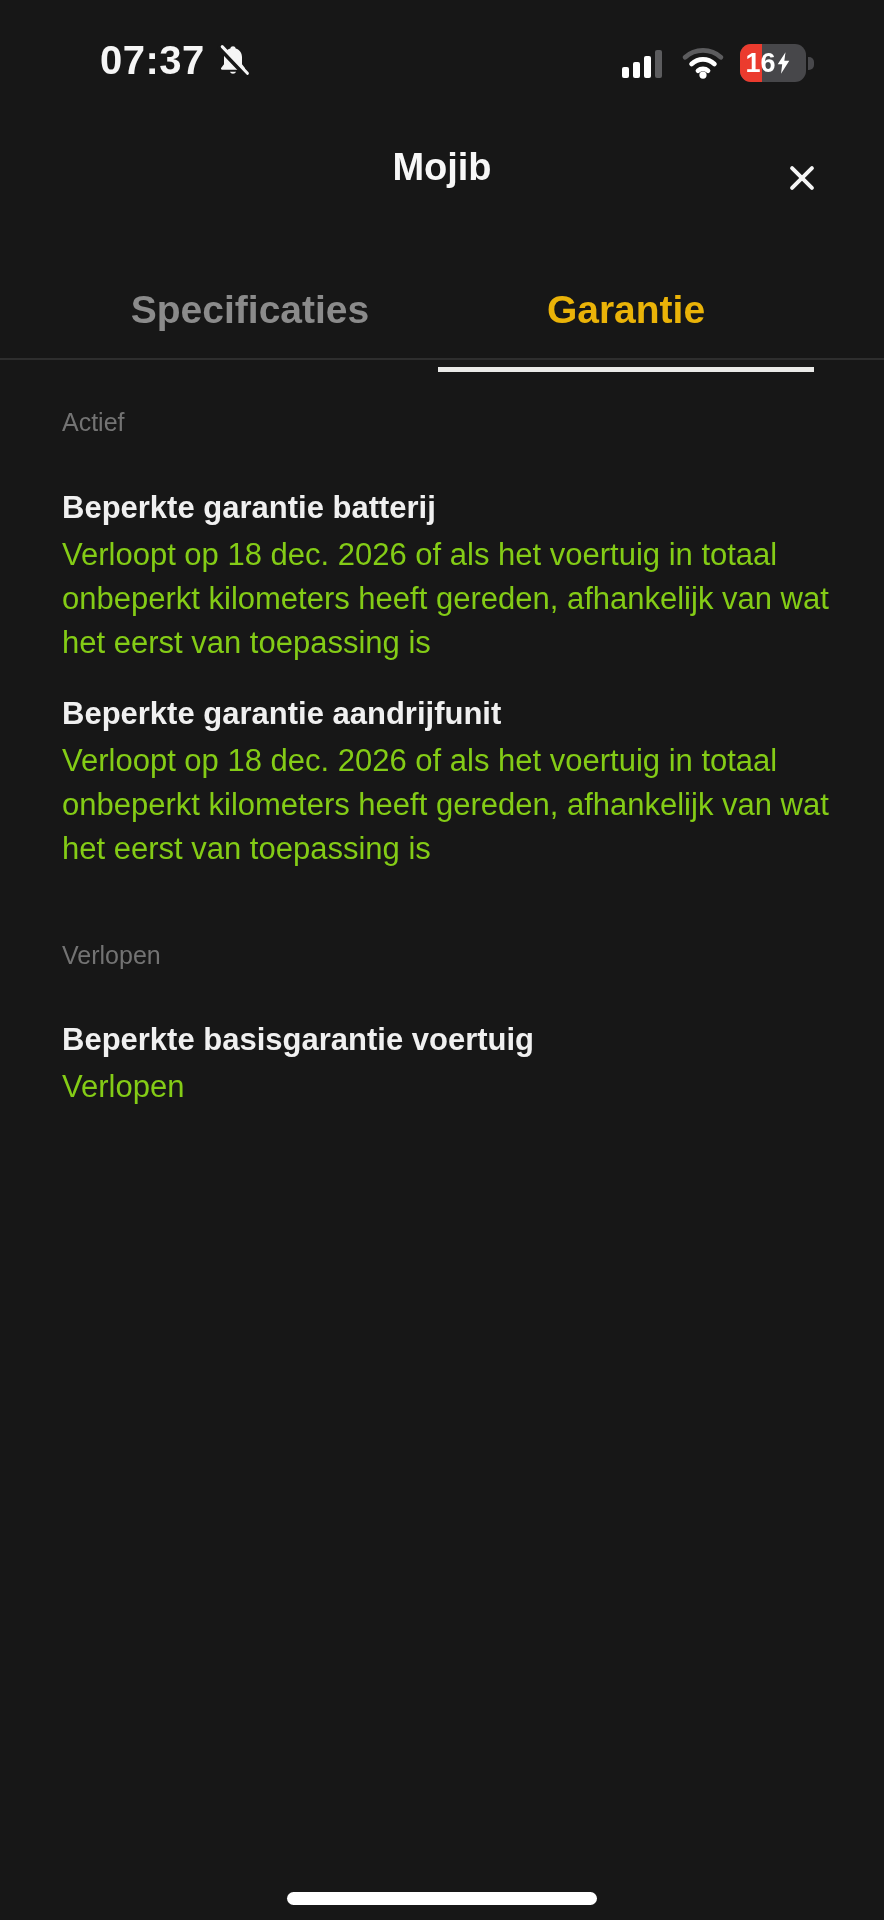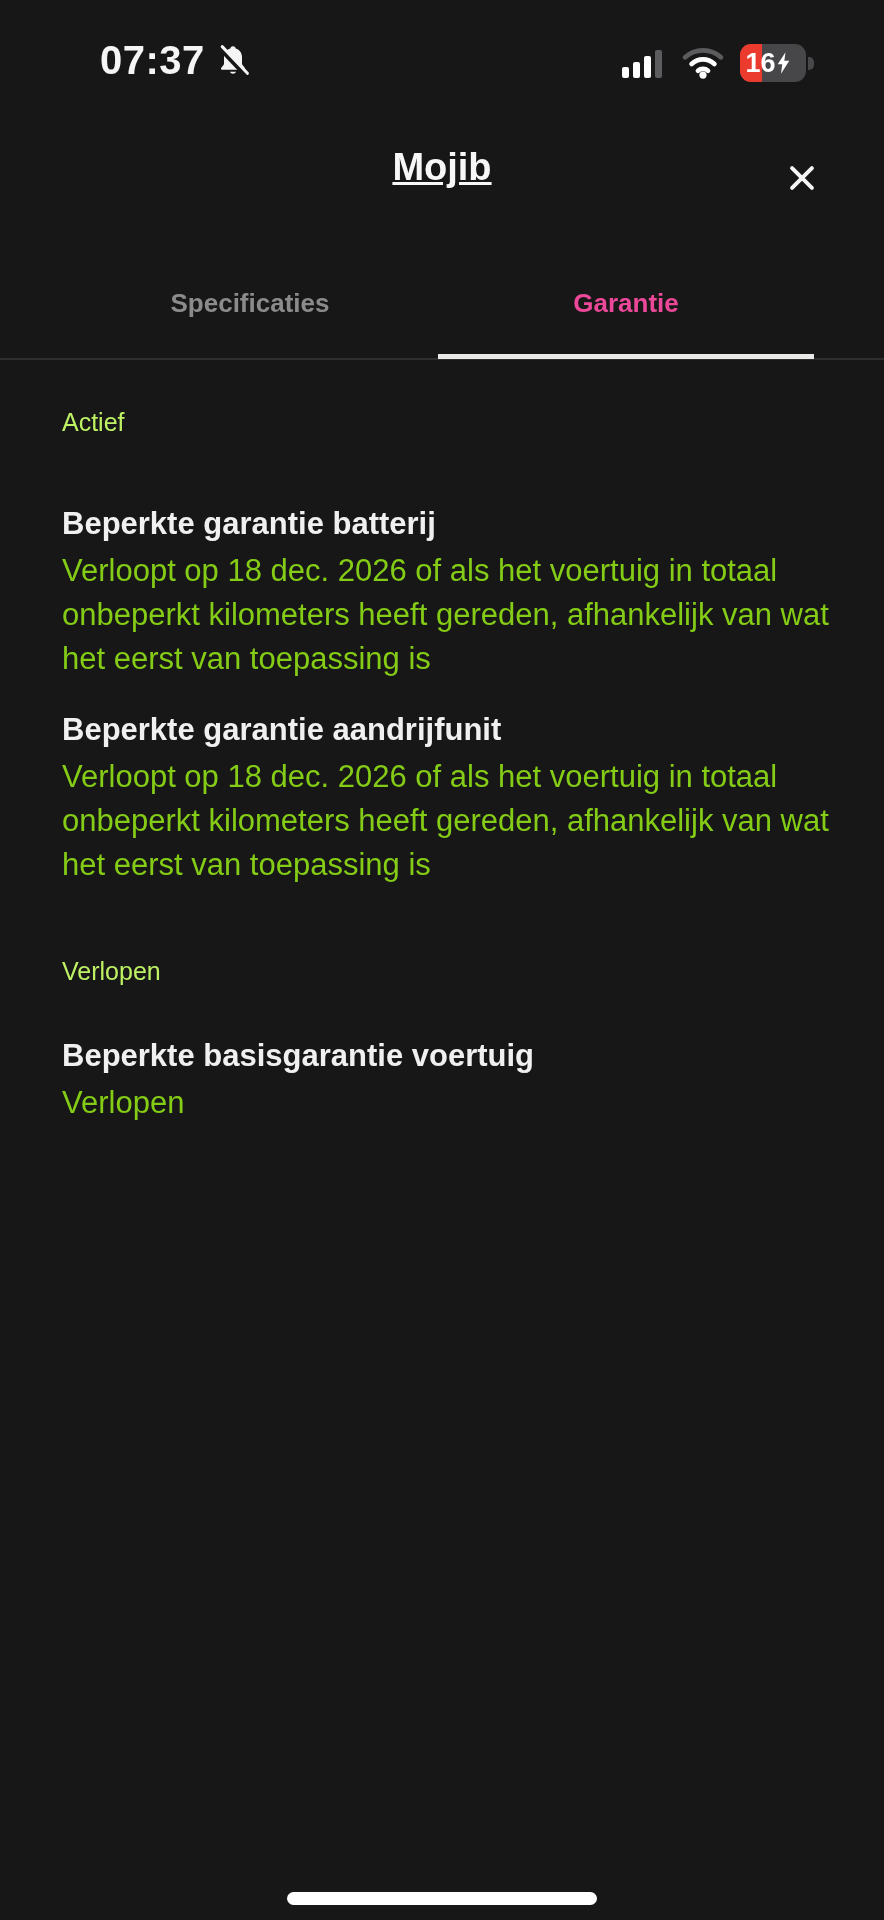--- a/index.html
+++ b/index.html
@@ -40,61 +40,61 @@
   }
   .battery-cap {
     position: absolute; right: 0; top: 13px; width: 6px; height: 13px;
     border-radius: 0 5px 5px 0; background: #48484b;
   }
 
   
   .page-title {
     position: absolute; top: 146px; left: 0; right: 0;
     text-align: center;
-    color: #f7f7f7; font-size: 38px; font-weight: 700; text-decoration: underline;
+    color: #f7f7f7; font-size: 38px; font-weight: 700;
   }
   .close-button {
     position: absolute; right: 54px; top: 150px;
     width: 56px; height: 56px;
     display: flex; align-items: center; justify-content: center;
     cursor: pointer; background: none; border: none; padding: 0;
   }
 
   
   .tabs {
     position: absolute; top: 282px; left: 62px; right: 70px;
     display: flex;
   }
   .tab {
     flex: 1; text-align: center;
-    font-size: 26px; font-weight: 700; color: #8b8b8b;
+    font-size: 39px; font-weight: 700; color: #8b8b8b;
     padding: 6px 0 34px 0;
     cursor: pointer;
   }
   .tab.active {
-    color: #ec4899;
+    color: #eab308;
     padding-bottom: 35px;
     border-bottom: 5px solid #e9e9e7;
   }
   .tabs-divider {
     position: absolute; top: 358px; left: 0; right: 0; height: 2px;
     background: #2e2e2e;
   }
   .tabs { z-index: 2; }
   .tabs-divider { z-index: 1; }
 
   
   .content {
     position: absolute; top: 408px; left: 62px; right: 47px;
   }
   .section-label {
-    font-size: 25px; color: #bef264; line-height: 29px;
+    font-size: 25px; color: #737373; line-height: 29px;
   }
   .section-label.expired { margin-top: 70px; }
-  .warranty-item { margin-top: 68px; }
+  .warranty-item { margin-top: 52px; }
   .warranty-item.second { margin-top: 30px; }
   .warranty-item.third { margin-top: 51px; }
   .item-title {
     color: #f0f0f0; font-size: 31px; font-weight: 700; line-height: 38px;
   }
   .item-desc {
     margin-top: 6px;
     color: #84cc16; font-size: 31px; line-height: 44px;
     max-width: 778px;
   }

